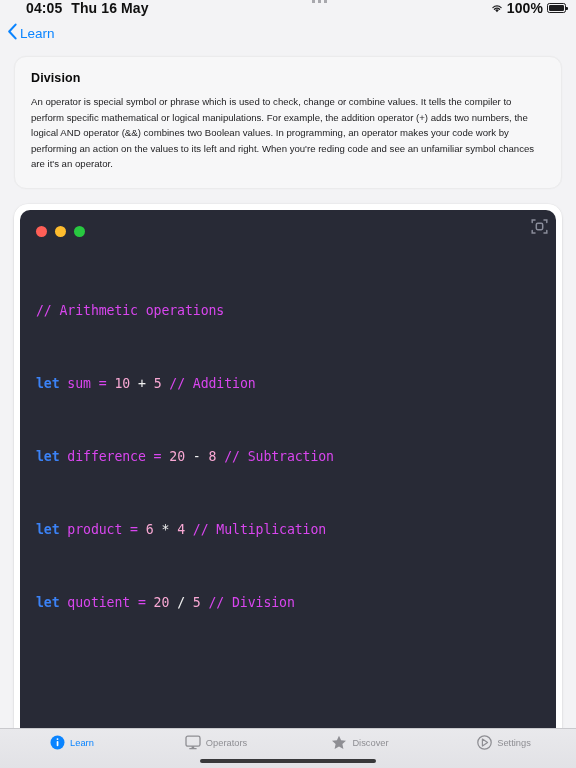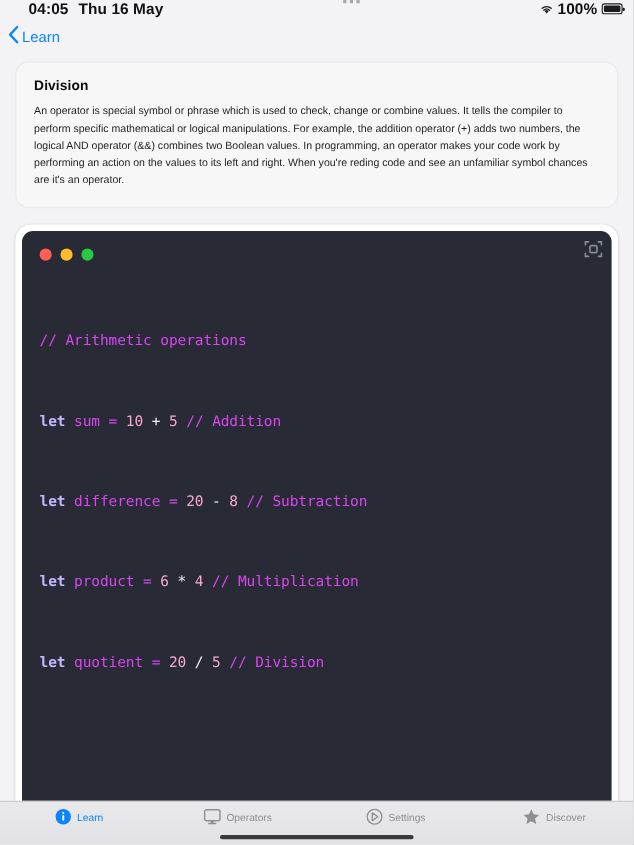--- a/index.html
+++ b/index.html
@@ -135,21 +135,21 @@
     padding: 0 16px;
     font-family: "DejaVu Sans Mono", "Liberation Mono", monospace;
     font-size: 13.2px;
     line-height: 24.3px;
     white-space: pre;
     letter-spacing: -0.1px;
   }
   .code-area .ln { height: 24.3px; }
   .blank { height: 24.3px; }
 
-  .kw   { color: #c4b5fd; font-weight: 700; }
+  .kw   { color: #3b82f6; font-weight: 700; }
   .id   { color: #d946ef; }
   .num  { color: #f9a8d4; }
   .op   { color: #f2f2f2; }
   .cmt  { color: #d946ef; }
 
   
   .tabbar {
     flex: 0 0 40px;
     background: linear-gradient(180deg, #e9e9ec 0%, #e2e2e6 100%);
     border-top: 0.5px solid #c9c9cd;
@@ -297,32 +297,32 @@
           <rect x="1" y="1.2" width="14" height="10" rx="1.8" stroke="#8e8e93" stroke-width="1.3" fill="none"></rect>
           <rect x="6.6" y="11.2" width="2.6" height="2.2" fill="#8e8e93"></rect>
           <rect x="4.2" y="13.0" width="7.5" height="1.3" rx="0.6" fill="#8e8e93"></rect>
         </svg>
       </span>
       <span>Operators</span>
     </div>
 
     <div class="tab">
       <span class="ticon">
+        <svg width="16" height="15" viewBox="0 0 16 15">
+          <path d="M8 0.7 L10.1 5.2 L15 5.8 L11.4 9.1 L12.4 14 L8 11.6 L3.6 14 L4.6 9.1 L1 5.8 L5.9 5.2 Z" fill="#8e8e93"></path>
+        </svg>
+      </span>
+      <span>Discover</span>
+    </div>
+
+    <div class="tab">
+      <span class="ticon">
         <svg width="15" height="15" viewBox="0 0 15 15">
           <circle cx="7.5" cy="7.5" r="6.7" stroke="#8e8e93" stroke-width="1.25" fill="none"></circle>
           <path d="M5.4 4.0 L10.6 7.5 L5.4 11.0 Z" fill="none" stroke="#8e8e93" stroke-width="1.2" stroke-linejoin="round"></path>
         </svg>
       </span>
       <span>Settings</span>
     </div>
 
-    <div class="tab">
-      <span class="ticon">
-        <svg width="16" height="15" viewBox="0 0 16 15">
-          <path d="M8 0.7 L10.1 5.2 L15 5.8 L11.4 9.1 L12.4 14 L8 11.6 L3.6 14 L4.6 9.1 L1 5.8 L5.9 5.2 Z" fill="#8e8e93"></path>
-        </svg>
-      </span>
-      <span>Discover</span>
-    </div>
-
     <div class="home-indicator"></div>
   </div>
 </div>
 
 </body></html>

